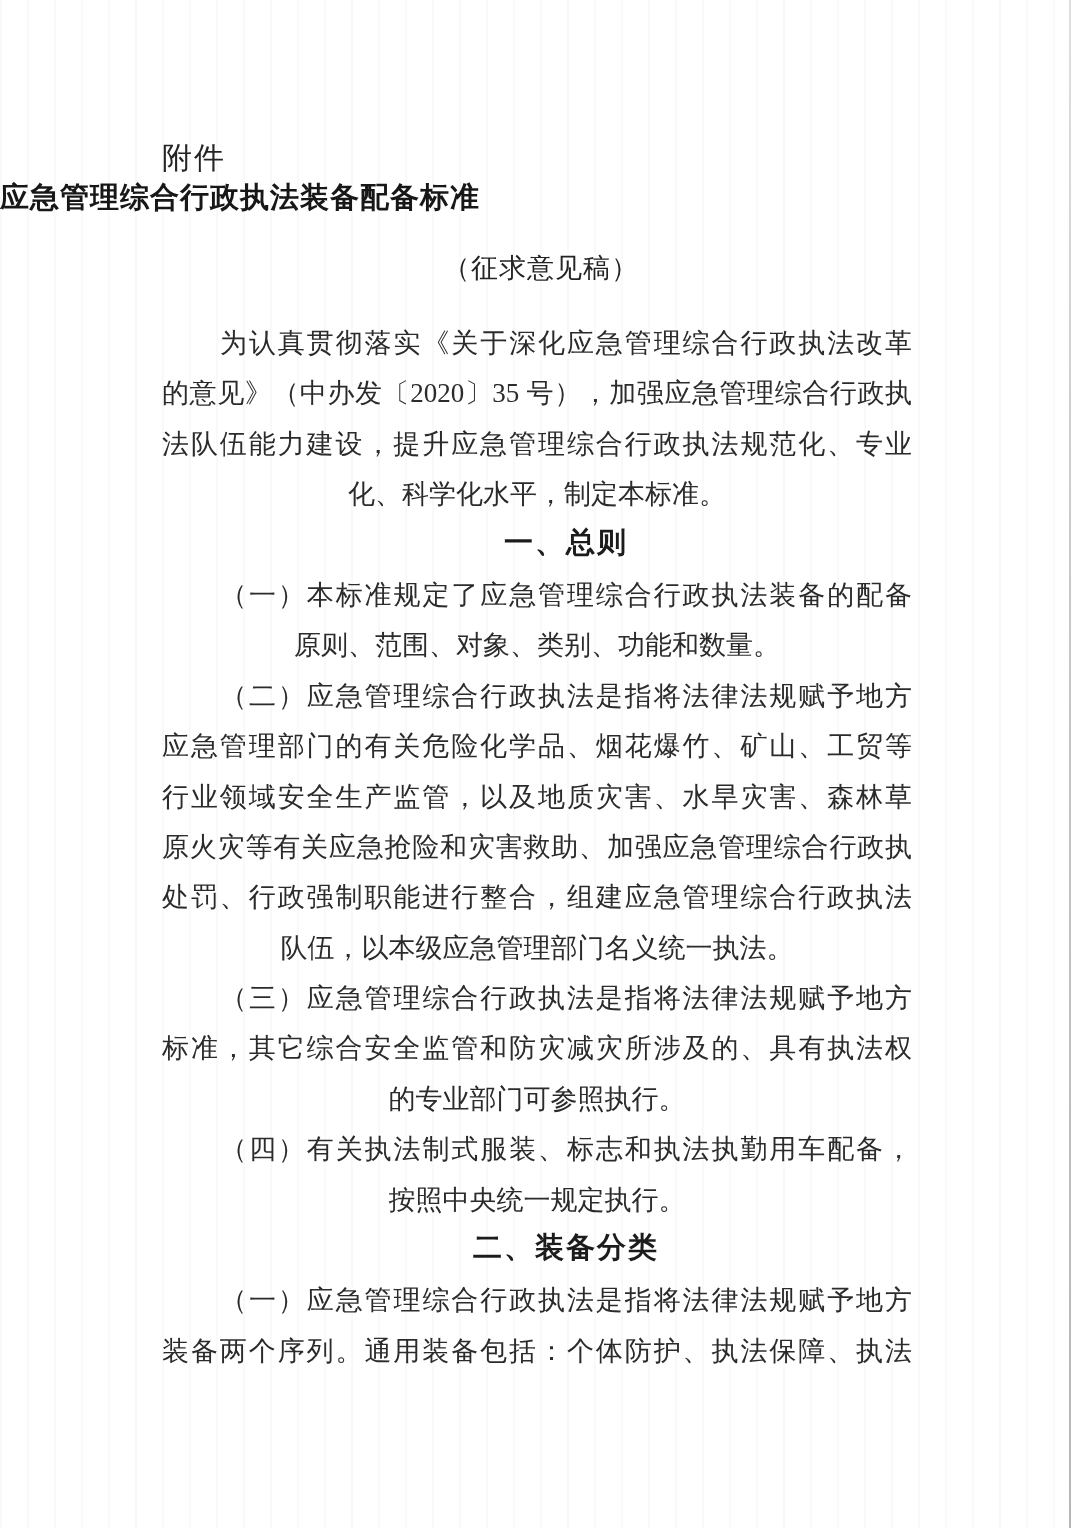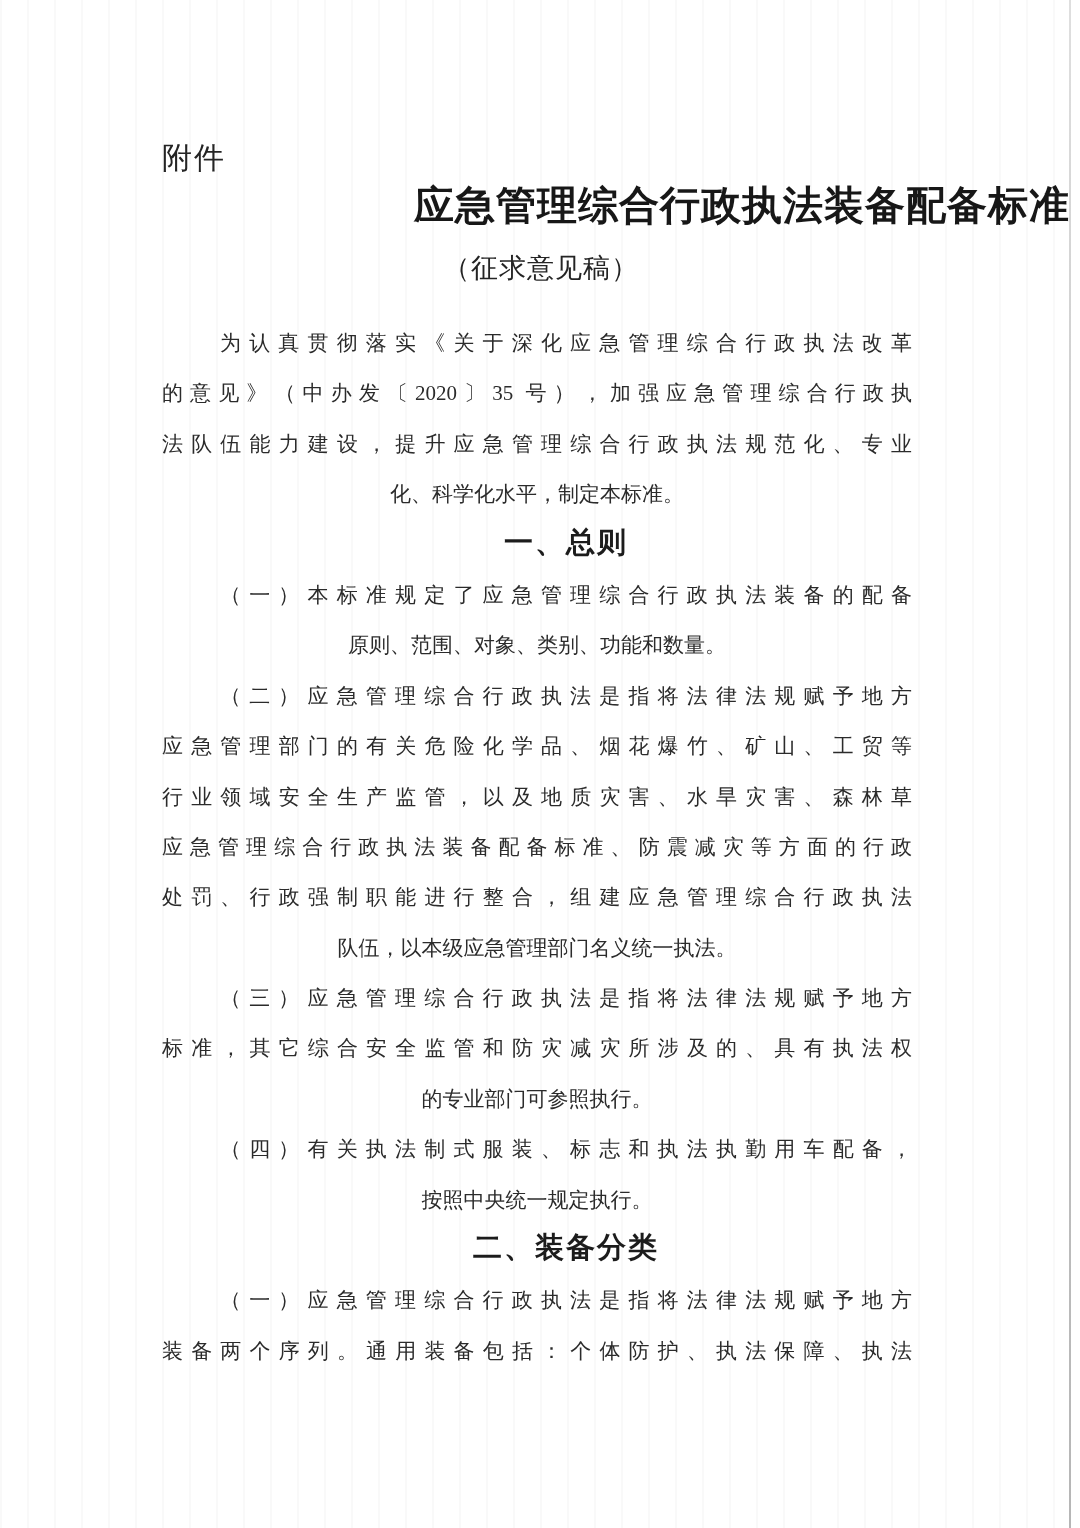--- a/index.html
+++ b/index.html
@@ -37,22 +37,22 @@
     top: 138px;
     font-size: 30px;
     letter-spacing: 2px;
     color: #242424;
   }
   .doc-title {
     position: absolute;
     left: 0;
     right: 10px;
     top: 178px;
-    text-align: right;
-    font-size: 40px;
+    text-align: left;
+    font-size: 29px;
     font-weight: bold;
     letter-spacing: 1px;
     color: #171717;
   }
   .doc-subtitle {
     position: absolute;
     left: 0;
     right: 10px;
     top: 250px;
     text-align: center;
@@ -63,21 +63,21 @@
   }
   .body-block {
     position: absolute;
     left: 162px;
     top: 318px;
     width: 750px;
   }
   .line {
     height: 50.4px;
     line-height: 50.4px;
-    font-size: 21px;
+    font-size: 27px;
     white-space: nowrap;
     color: #2b2b2b;
   }
   .l-just {
     white-space: normal;
     text-align: justify;
     text-align-last: justify;
   }
   .l-left {
     text-align: center;
@@ -110,21 +110,21 @@
     <div class="line l-indent l-just">为认真贯彻落实《关于深化应急管理综合行政执法改革</div>
     <div class="line l-just">的意见》（中办发〔2020〕35 号），加强应急管理综合行政执</div>
     <div class="line l-just">法队伍能力建设，提升应急管理综合行政执法规范化、专业</div>
     <div class="line l-left">化、科学化水平，制定本标准。</div>
     <div class="line l-head l-indent l-left">一、总则</div>
     <div class="line l-indent l-just">（一）本标准规定了应急管理综合行政执法装备的配备</div>
     <div class="line l-left">原则、范围、对象、类别、功能和数量。</div>
     <div class="line l-indent l-just">（二）应急管理综合行政执法是指将法律法规赋予地方</div>
     <div class="line l-just">应急管理部门的有关危险化学品、烟花爆竹、矿山、工贸等</div>
     <div class="line l-just">行业领域安全生产监管，以及地质灾害、水旱灾害、森林草</div>
-    <div class="line l-just">应急管理综合行政执法装备配备标准、防震减灾等方面的行政</div>
+    <div class="line l-just">原火灾等有关应急抢险和灾害救助、加强应急管理综合行政执</div>
     <div class="line l-just">处罚、行政强制职能进行整合，组建应急管理综合行政执法</div>
     <div class="line l-left">队伍，以本级应急管理部门名义统一执法。</div>
     <div class="line l-indent l-just">（三）应急管理综合行政执法是指将法律法规赋予地方</div>
     <div class="line l-just">标准，其它综合安全监管和防灾减灾所涉及的、具有执法权</div>
     <div class="line l-left">的专业部门可参照执行。</div>
     <div class="line l-indent l-just">（四）有关执法制式服装、标志和执法执勤用车配备，</div>
     <div class="line l-left">按照中央统一规定执行。</div>
     <div class="line l-head l-indent l-left">二、装备分类</div>
     <div class="line l-indent l-just">（一）应急管理综合行政执法是指将法律法规赋予地方</div>
     <div class="line l-just">装备两个序列。通用装备包括：个体防护、执法保障、执法</div>

